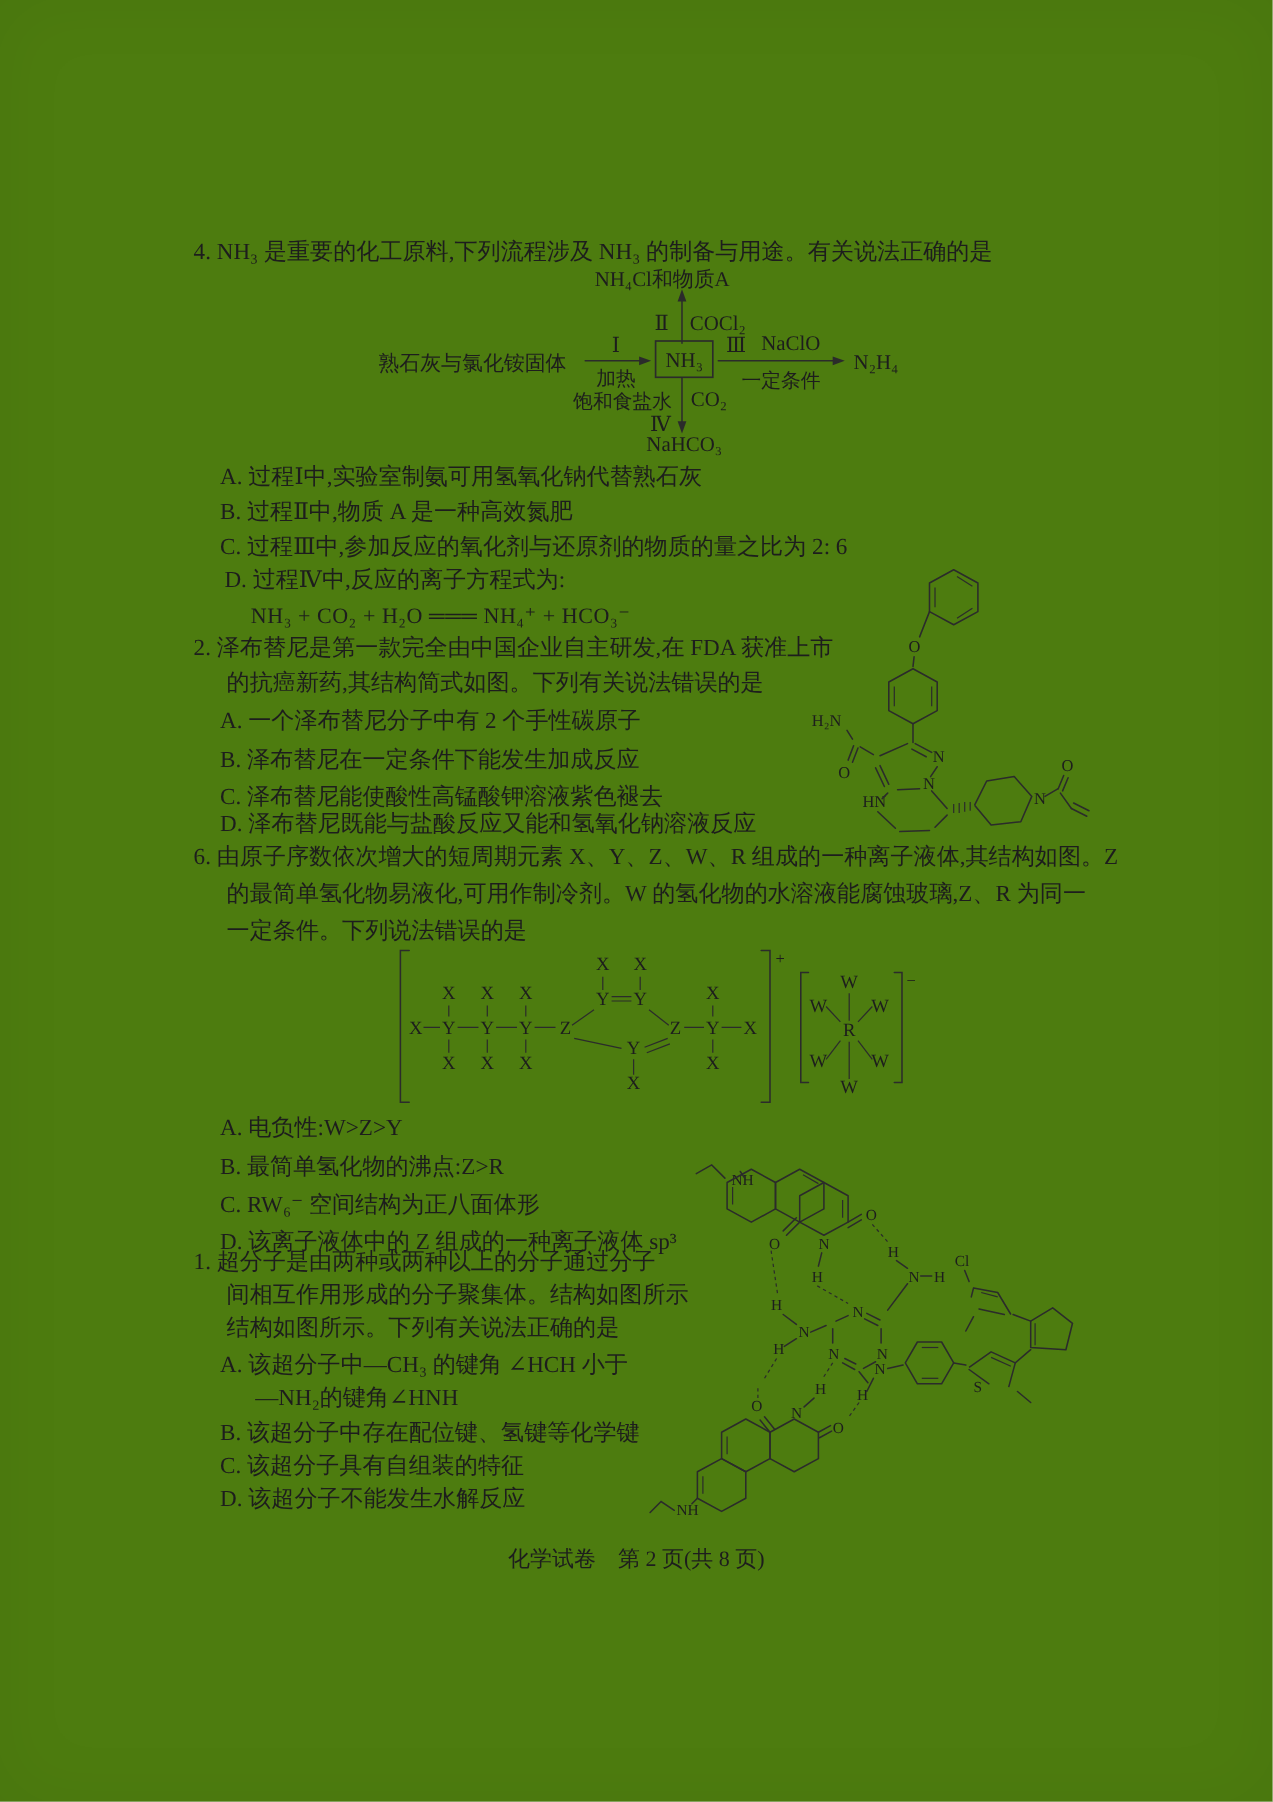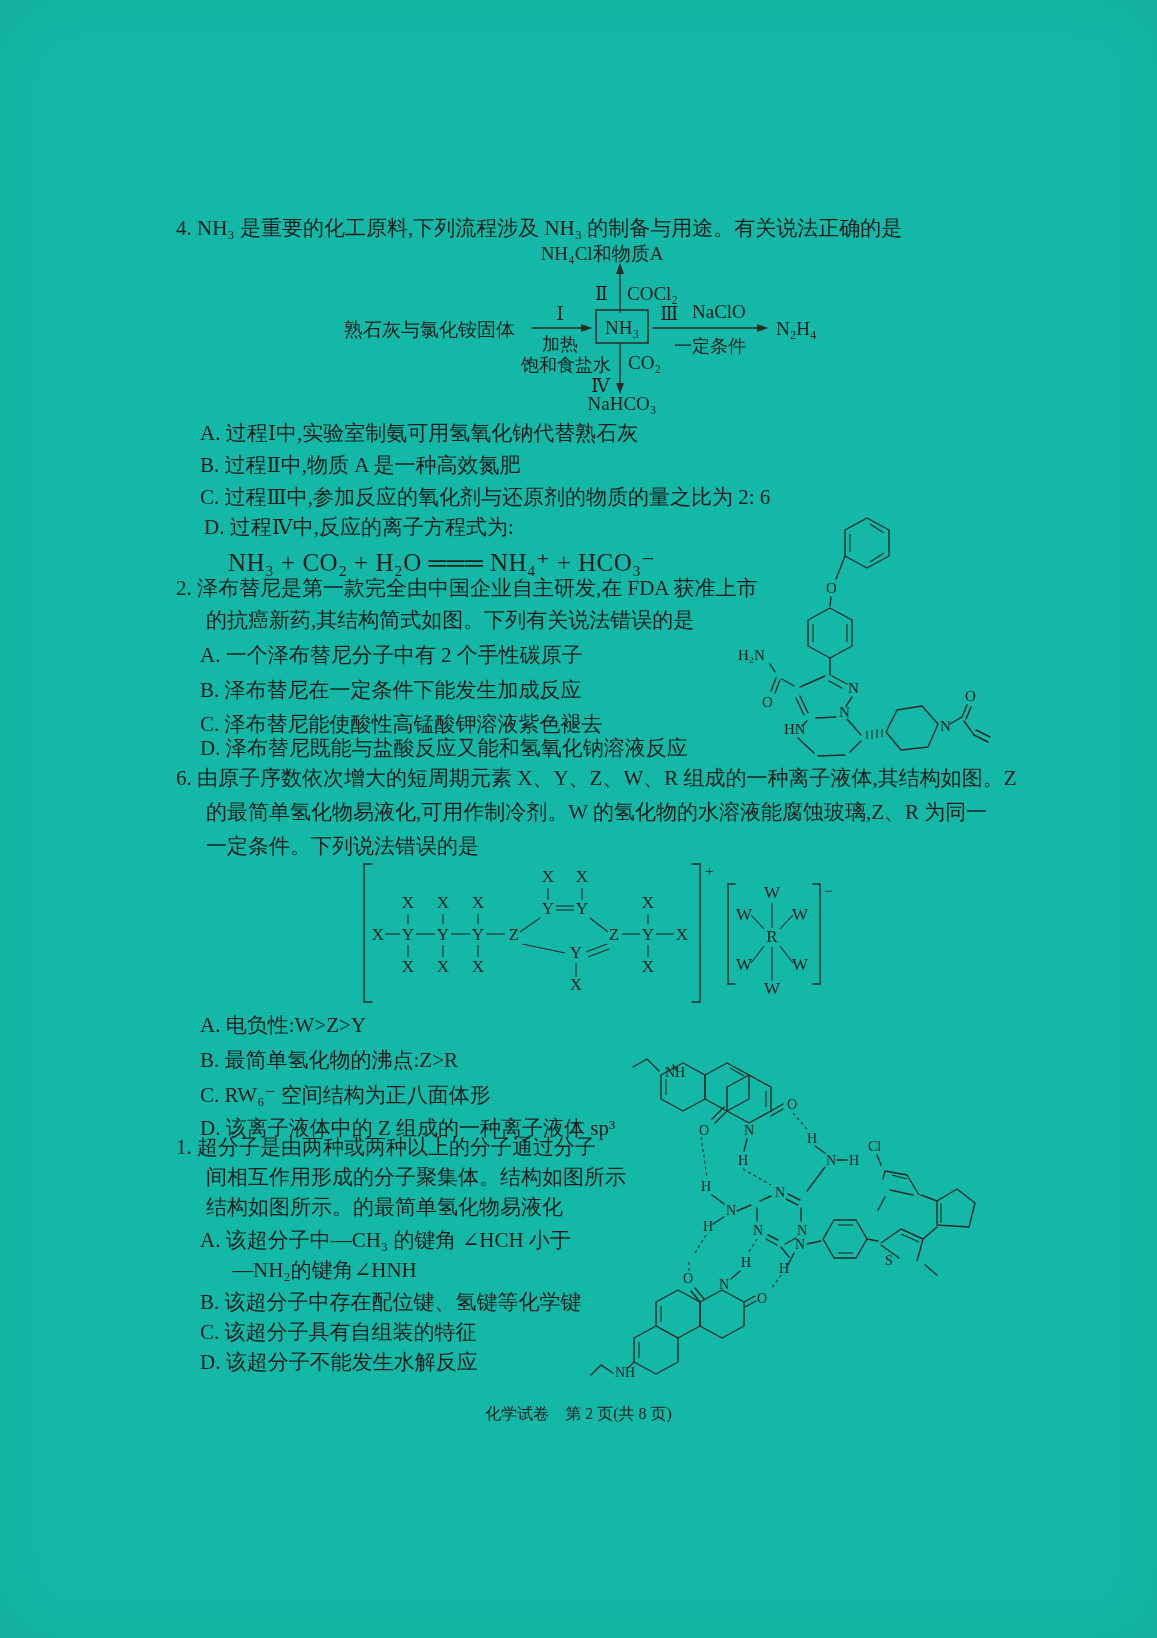--- a/index.html
+++ b/index.html
@@ -1,26 +1,26 @@
 <!DOCTYPE html>
 <html><head>
 <meta charset="utf-8">
 <style>
   html,body{margin:0;padding:0;background:#e9e9e7;}
   .page{
     position:relative;width:1157px;height:1638px;margin:0 auto;
-    background:#14b8a6;
+    background:#4d7c0f;
     box-shadow:inset 0 0 70px rgba(0,0,0,0.05);
     font-family:"Liberation Serif","DejaVu Serif",serif;
     color:#1d1d1d;overflow:hidden;
   }
   .line{position:absolute;white-space:pre;font-size:21px;line-height:1.2;}
-  .eq{font-size:25px;letter-spacing:.5px;}
+  .eq{font-size:20px;letter-spacing:.5px;}
   .abs{position:absolute;}
-  .footer{position:absolute;left:0;width:1157px;text-align:center;font-size:16px;}
+  .footer{position:absolute;left:0;width:1157px;text-align:center;font-size:20px;}
   svg text{font-family:"Liberation Serif","DejaVu Serif",serif;fill:#1d1d1d;}
   svg .bond{stroke:#2b2b2b;stroke-width:1.4;fill:none;stroke-linecap:round;}
   svg .thin{stroke:#2b2b2b;stroke-width:1.1;fill:none;}
   svg .dash{stroke:#2b2b2b;stroke-width:1.1;stroke-dasharray:3 3;fill:none;}
   svg .ring{fill:none;stroke:#2b2b2b;stroke-width:1.4;stroke-linejoin:round;}
   svg .head{fill:#2b2b2b;stroke:none;}
 </style>
 </head>
 <body>
 
@@ -219,21 +219,21 @@
 
     <div class="line" style="left:200px;top:1013px">A. 电负性:W&gt;Z&gt;Y</div>
     <div class="line" style="left:200px;top:1048px">B. 最简单氢化物的沸点:Z&gt;R</div>
     <div class="line" style="left:200px;top:1083px">C. RW₆⁻ 空间结构为正八面体形</div>
     <div class="line" style="left:200px;top:1116px">D. 该离子液体中的 Z 组成的一种离子液体 sp³</div>
   </div>
 
   <div>
     <div class="line" style="left:176px;top:1135px">1. 超分子是由两种或两种以上的分子通过分子</div>
     <div class="line" style="left:206px;top:1165px">间相互作用形成的分子聚集体。结构如图所示</div>
-    <div class="line" style="left:206px;top:1195px">结构如图所示。的最简单氢化物易液化</div>
+    <div class="line" style="left:206px;top:1195px">结构如图所示。下列有关说法正确的是</div>
     <div class="line" style="left:200px;top:1228px">A. 该超分子中—CH₃ 的键角 ∠HCH 小于</div>
     <div class="line" style="left:232px;top:1258px">—NH₂的键角∠HNH</div>
     <div class="line" style="left:200px;top:1290px">B. 该超分子中存在配位键、氢键等化学键</div>
     <div class="line" style="left:200px;top:1320px">C. 该超分子具有自组装的特征</div>
     <div class="line" style="left:200px;top:1350px">D. 该超分子不能发生水解反应</div>
 
     <svg class="abs" style="left:585px;top:1015px" width="430" height="365" viewBox="0 0 430 365">
       <g font-size="14">
         <polyline class="bond" points="48,52 62,44 74,56"></polyline>
         <text x="80" y="62">NH</text>

